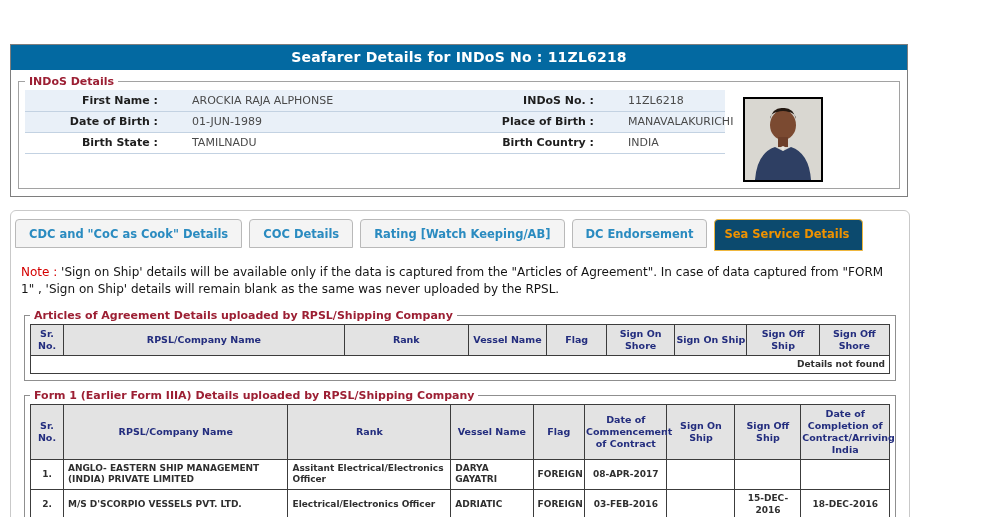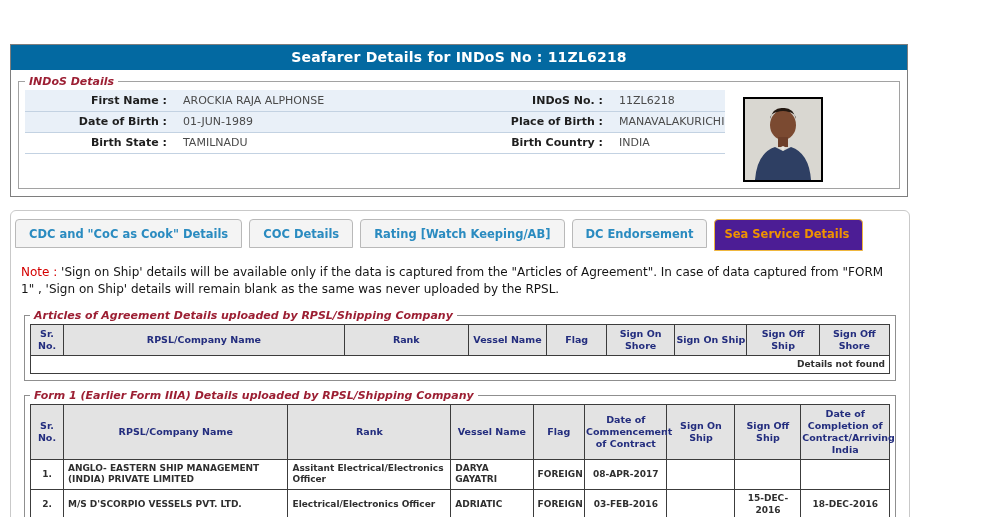--- a/index.html
+++ b/index.html
@@ -5,39 +5,39 @@
   * { margin:0; padding:0; box-sizing:border-box; }
   html,body { background:#fff; width:999px; height:517px; overflow:hidden;
     font-family:"DejaVu Sans","Liberation Sans",sans-serif; }
   body { padding:44px 0 0 10px; }
 
   
   .top-box { width:898px; border:1px solid #7e7e7e; background:#fff; }
   .title-bar { background:#0369a1; color:#fff; font-weight:bold; font-size:14px;
     text-align:center; padding:4px 0 5px 0; letter-spacing:.2px; }
   fieldset.indos { margin:5px 7px 7px 7px; border:1px solid #a2a2a2; padding:2px 6px 6px 6px; }
-  fieldset legend { color:#9c1f33; font-weight:bold; font-size:11px; padding:0 4px;font-style:italic; }
+  fieldset legend { color:#9c1f33; font-weight:bold; font-size:11px; padding:0 4px; }
   .indos-flex { display:flex; align-items:flex-start; }
   table.kv { border-collapse:collapse; width:700px; table-layout:fixed; }
   table.kv tr { height:21px; }
   table.kv tr.stripe { background:#e9f0f8; }
   table.kv tr { border-bottom:1px solid #c3d2e2; }
-  table.kv td { font-size:11px; vertical-align:middle; padding:2px 8px; }
+  table.kv td { font-size:11px; vertical-align:middle; padding:2px 17px; }
   td.lbl { font-weight:bold; color:#1e1e1e; text-align:right; white-space:nowrap; }
   td.val { color:#4a4a4a; text-align:left; }
   .photo { width:80px; height:85px; border:2px solid #000; margin:7px 0 0 18px; background:#d9d7d1; }
 
   
   .tabs-box { width:900px; border:1px solid #c9c9c9; border-radius:6px; margin-top:13px;
     min-height:288px; background:#fff; padding-bottom:14px; }
   .tab-bar { padding:8px 4px 0 4px; display:flex; gap:7px; }
   .tab { display:inline-block; border:1px solid #b9b9b9; border-radius:4px 4px 0 0;
     background:#f4f4f4; color:#2a8bc0; font-weight:bold; font-size:11.5px;
     padding:7px 13px 6px 13px; cursor:pointer; white-space:nowrap; }
-  .tab.active { background:#4c1d95; border-color:#efb73e; color:#ef9200; padding-bottom:9px; margin-bottom:-3px;padding-left:9px; }
+  .tab.active { background:#0c4a6e; border-color:#efb73e; color:#ef9200; padding-bottom:9px; margin-bottom:-3px;padding-left:9px; }
 
   .note { margin:16px 10px 10px 10px; font-size:12px; font-weight:normal; color:#141414; line-height:1.45; }
   .note .red { color:#d40000; }
 
   fieldset.tbl-fs { margin:8px 13px 0 13px; border:1px solid #8f8f8f; padding:2px 5px 6px 5px; }
   table.grid { border-collapse:collapse; width:100%; table-layout:fixed; }
   table.grid th, table.grid td { border:1px solid #3c3c3c; }
   table.grid th { background:#e3e3e3; color:#232d7e; font-size:9.5px; font-weight:bold;
     text-align:center; padding:3px 1px; line-height:1.25; }
   table.grid td { font-size:9px; font-weight:bold; color:#2f2f2f; padding:3px 4px; line-height:1.3; }

